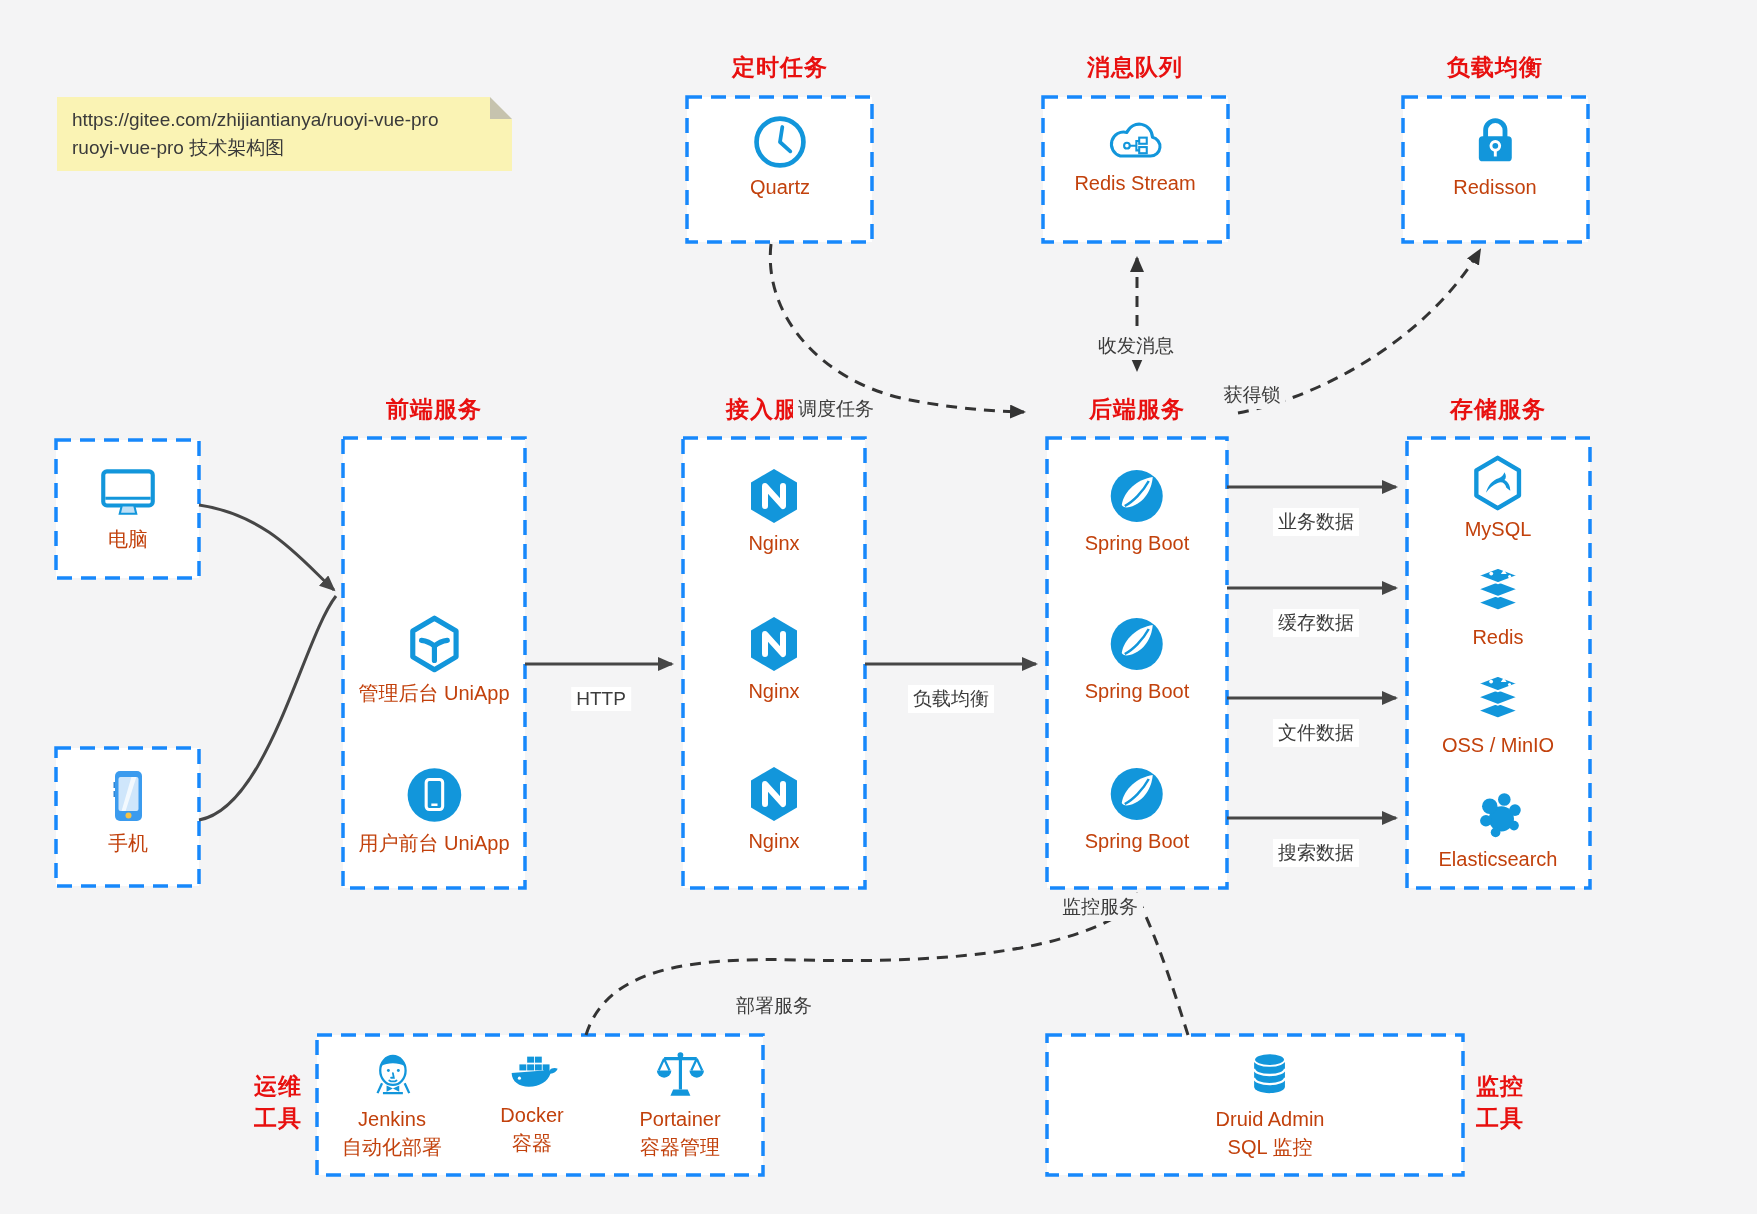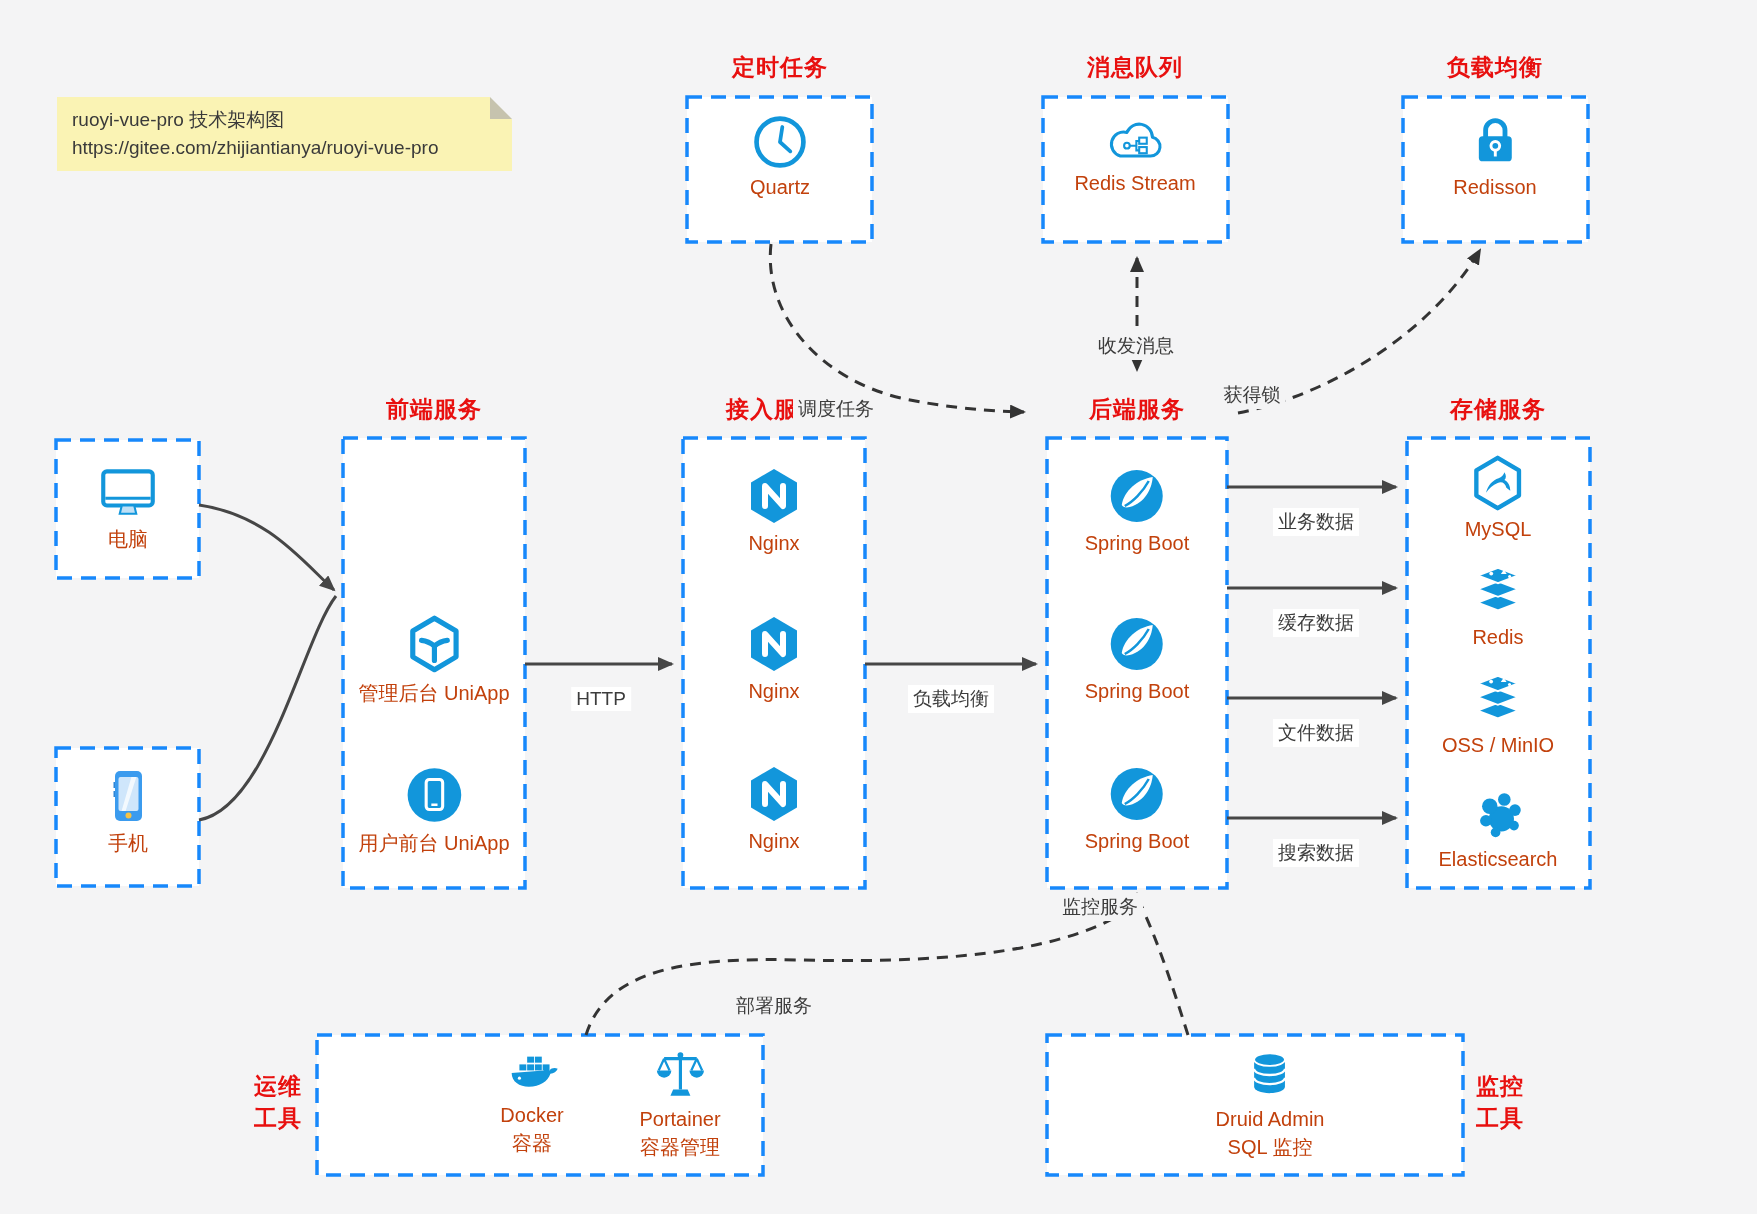--- a/index.html
+++ b/index.html
@@ -82,22 +82,22 @@
       <path d="M1137,258 V370" marker-start="url(#ahdr)" marker-end="url(#ahd)"></path>
       <path d="M1238,413 C1322,397 1428,338 1480,250" marker-end="url(#ahd)"></path>
       <path d="M586,1035 C607,968 690,957 800,960 C965,964 1072,948 1131,908"></path>
       <path d="M1188,1035 C1172,984 1157,940 1143,910"></path>
     </g>
     <path d="M1137,910 L1137,894" fill="none" stroke="#333333" stroke-width="3" marker-end="url(#ahd)"></path>
   </svg>
 
   <div class="note">
     <div class="fold"></div>
+    <div>https://gitee.com/zhijiantianya/ruoyi-vue-pro</div>
     <div>ruoyi-vue-pro 技术架构图</div>
-    <div>https://gitee.com/zhijiantianya/ruoyi-vue-pro</div>
   </div>
 
   <div class="group-title" style="left:780px;top:52px">定时任务</div>
   <div class="group-title" style="left:1135px;top:52px">消息队列</div>
   <div class="group-title" style="left:1495px;top:52px">负载均衡</div>
   <div class="group-title" style="left:434px;top:394px">前端服务</div>
   <div class="group-title" style="left:774px;top:394px">接入服务</div>
   <div class="group-title" style="left:1137px;top:394px">后端服务</div>
   <div class="group-title" style="left:1498px;top:394px">存储服务</div>
   <div class="side-title" style="left:254px;top:1070px"><span>运维</span><br><span>工具</span></div>
@@ -303,20 +303,35 @@
             <circle cx="50" cy="29" r="6"></circle>
           <circle cx="20" cy="40" r="6"></circle>
             <circle cx="49" cy="45" r="5"></circle>
           <circle cx="30" cy="52" r="5"></circle>
         </g>
       </svg>
     </div>
     <div class="lb">Elasticsearch</div>
   </div>
 
+  <div class="node" style="left:392px;top:1046px">
+    <div class="ic">
+      <svg viewBox="0 0 64 64" width="58" height="58">
+        <ellipse cx="33" cy="27" rx="14" ry="16" fill="#fff" stroke="#1296db" stroke-width="2.5"></ellipse>
+        <path d="M20 22 c2-8 9-12 14-11 c7 1 11 6 12 11 c-4-2-8-3-13-3 s-9 1-13 3z" fill="#1296db"></path>
+        <circle cx="28" cy="27" r="1.6" fill="#1296db"></circle>
+          <circle cx="39" cy="27" r="1.6" fill="#1296db"></circle>
+        <path d="M33 30 l1 5 h-3 M29 38 c2 1.5 6 1.5 8 0" stroke="#1296db" stroke-width="2" fill="none" stroke-linecap="round"></path>
+        <path d="M21 41 l-5 11 M46 41 l5 11 M22 52 h22" stroke="#1296db" stroke-width="2.5" fill="none"></path>
+        <path d="M33 47 l-7-3.5 v7 z M33 47 l7-3.5 v7 z" fill="#1296db"></path>
+      </svg>
+    </div>
+    <div class="lb">Jenkins</div>
+    <div class="lb">自动化部署</div>
+  </div>
 
   <div class="node" style="left:532px;top:1046px">
     <div class="ic">
       <svg viewBox="0 0 72 60" width="62" height="54">
         <g fill="#1296db">
           <rect x="30" y="11" width="8" height="7"></rect>
             <rect x="39" y="11" width="8" height="7"></rect>
           <rect x="21" y="20" width="8" height="7"></rect>
             <rect x="30" y="20" width="8" height="7"></rect>
           <rect x="39" y="20" width="8" height="7"></rect>

